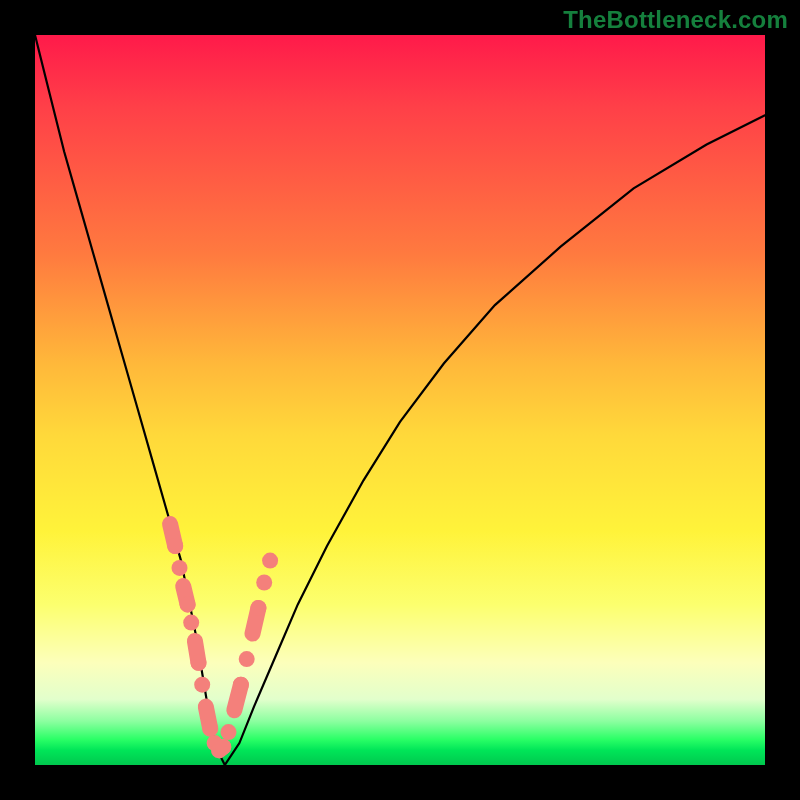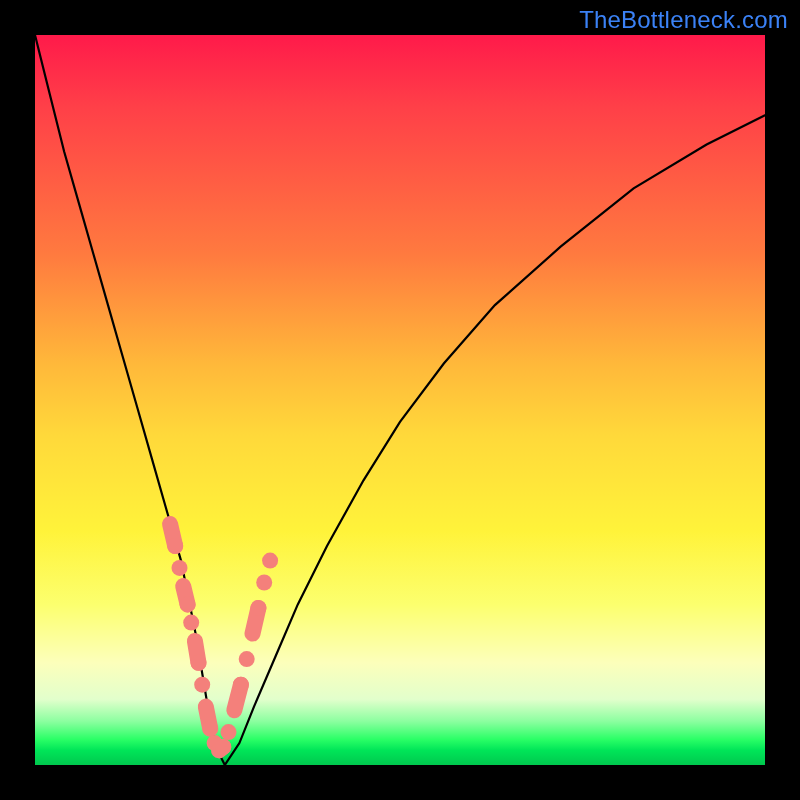--- a/index.html
+++ b/index.html
@@ -39,23 +39,23 @@
       #8cffa0 94%,
       #2aff66 96.5%,
       #00e558 98%,
       #00c84e 100%
     );
   }
   .watermark {
     position: absolute;
     top: 6px;
     right: 12px;
-    color: #3b82f6;
+    color: #15803d;
     font-size: 24px;
-    font-weight: 400;
+    font-weight: 700;
     letter-spacing: 0.2px;
     user-select: none;
   }
   svg.curve {
     position: absolute;
     left: 0;
     top: 0;
     width: 730px;
     height: 730px;
     overflow: visible;

